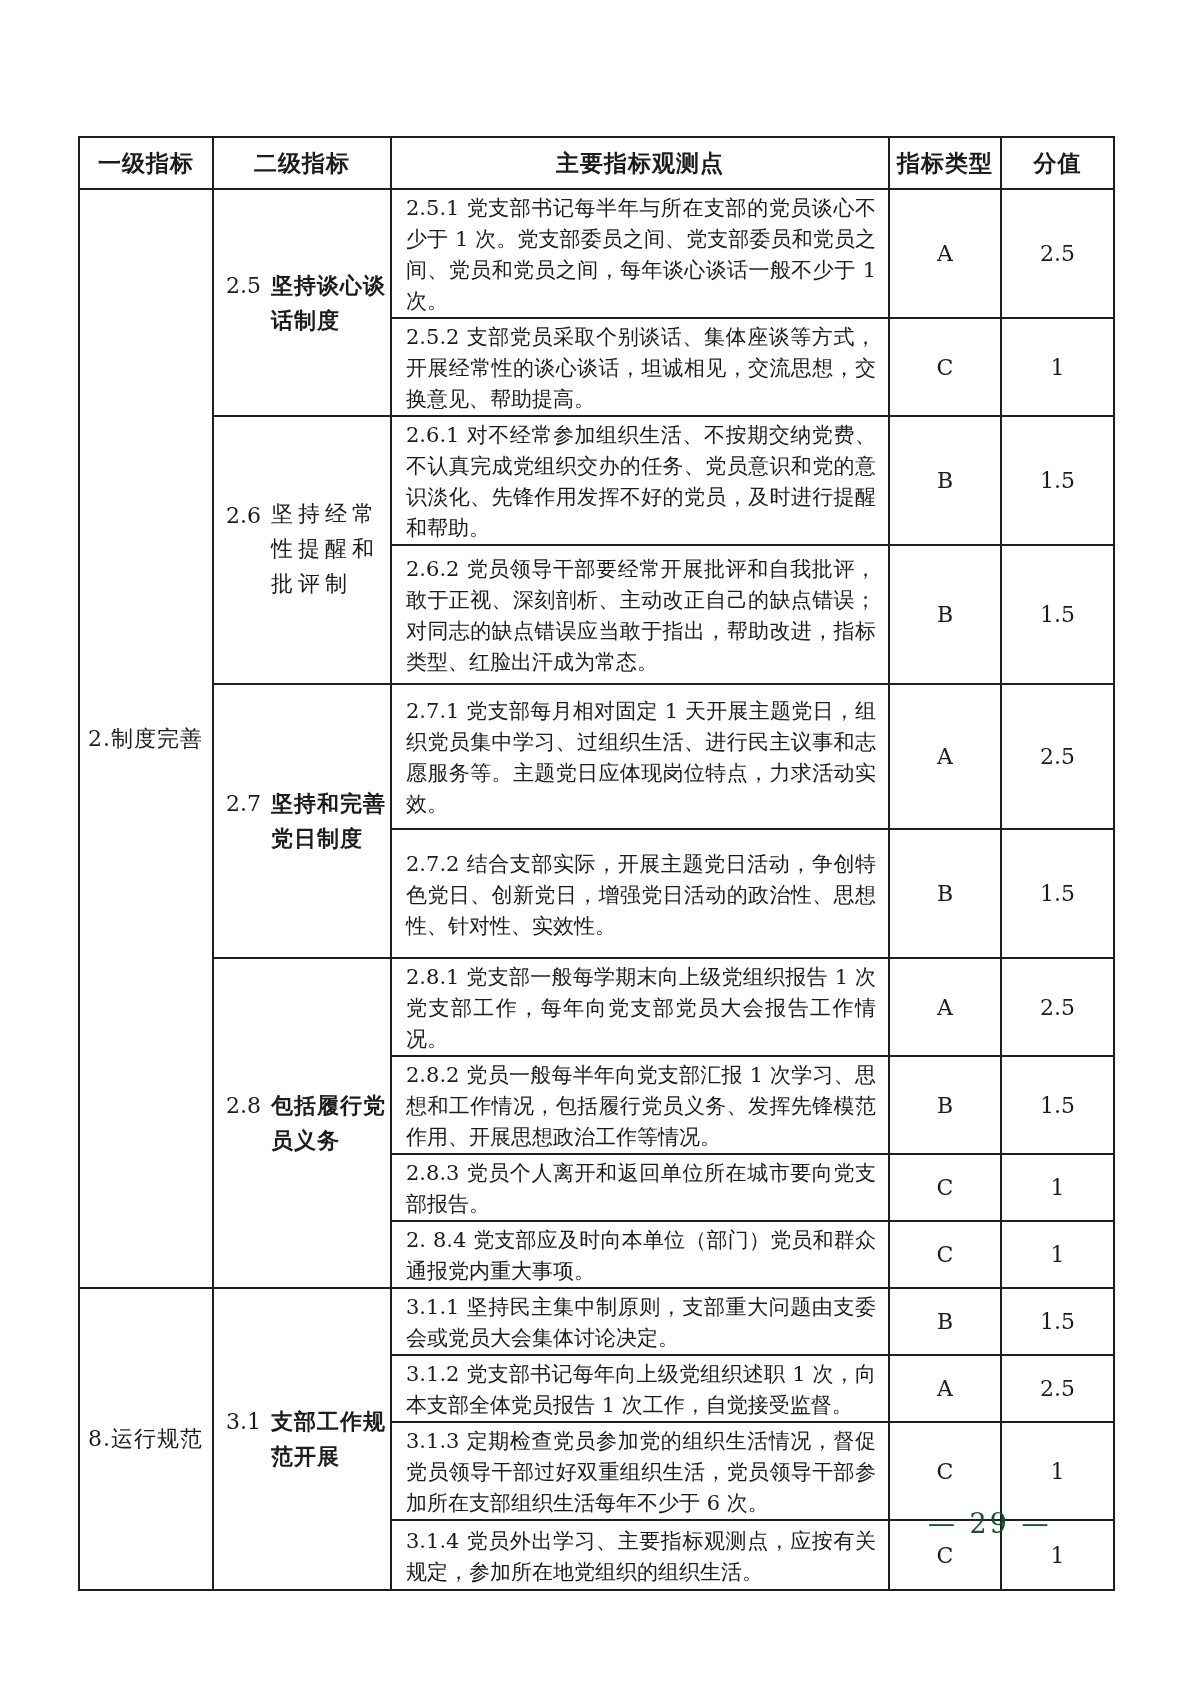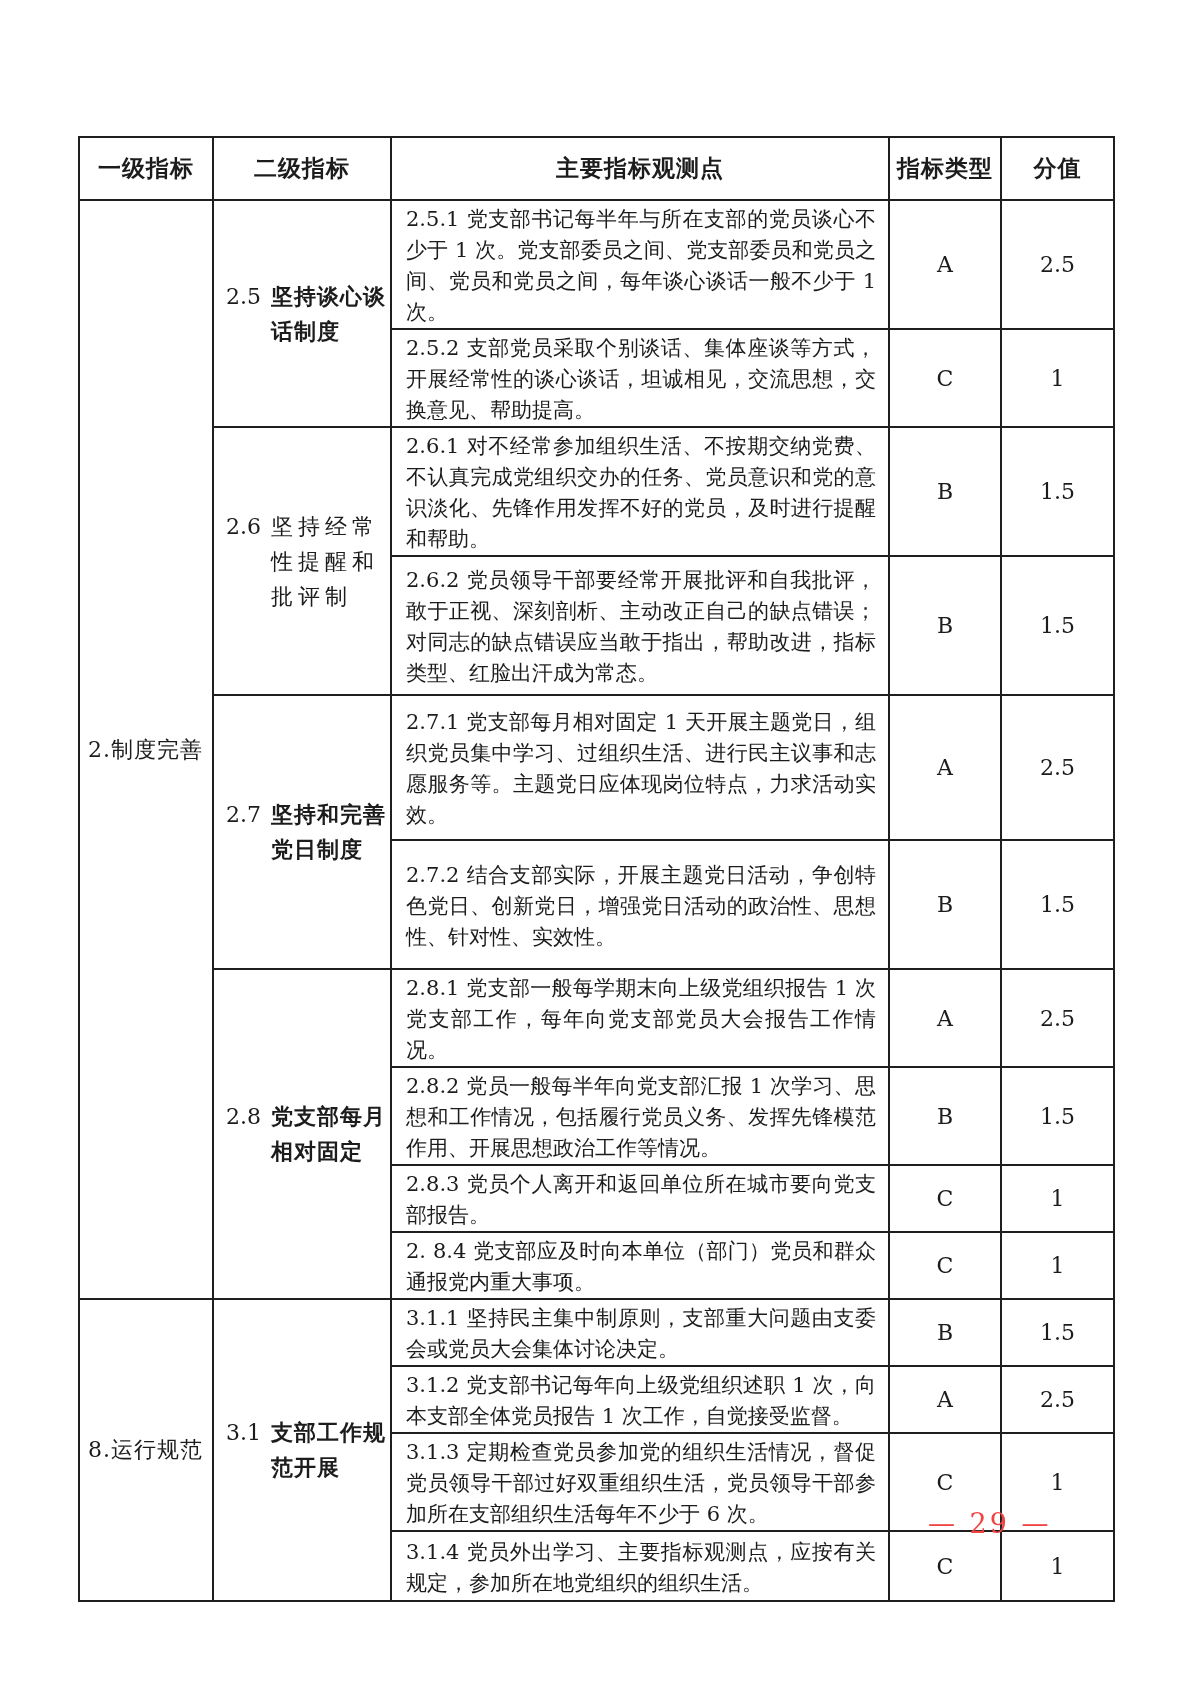--- a/index.html
+++ b/index.html
@@ -49,46 +49,46 @@
   }
   .l2wrap {
     display:flex;
     align-items:flex-start;
     padding-left:12px;
     font-size:22px;
     line-height:35px;
   }
   .l2num { flex:0 0 auto; margin-right:10px; }
   .lw5 { width:118px; letter-spacing:1px;font-weight:bold; }
-  .lw4 { width:116px; letter-spacing:5px; }
+  .lw4 { width:116px; letter-spacing:5px;font-family:Liberation Mono, monospace; }
 
   .footer {
     position:absolute;
     left:928px; top:1508px;
     font-size:27px;
     letter-spacing:3px;
-    color:#ef4444;
+    color:#14532d;
   }
 </style>
 </head>
 <body>
 
 <div class="sheet">
 
   <table class="indicator">
     <colgroup>
       <col style="width:134px">
         <col style="width:178px">
         <col style="width:498px">
         <col style="width:112px">
         <col style="width:113px">
     </colgroup>
 
     <tbody>
-        <tr style="height:63px">
+        <tr style="height:52px">
       <th>一级指标</th>
       <th>二级指标</th>
       <th>主要指标观测点</th>
       <th>指标类型</th>
       <th>分值</th>
     </tr>
 
     <tr style="height:97px">
       <td class="l1" rowspan="10">2.制度完善</td>
       <td rowspan="2">
@@ -138,21 +138,21 @@
     <tr style="height:129px">
       <td class="obs">2.7.2 结合支部实际，开展主题党日活动，争创特色党日、创新党日，增强党日活动的政治性、思想性、针对性、实效性。</td>
       <td class="typ">B</td>
       <td class="score">1.5</td>
     </tr>
 
     <tr style="height:75px">
       <td rowspan="4">
         <div class="l2wrap">
           <span class="l2num">2.8</span>
-          <span class="lw5">党支部每月相对固定</span>
+          <span class="lw5">包括履行党员义务</span>
         </div>
       </td>
       <td class="obs">2.8.1 党支部一般每学期末向上级党组织报告 1 次党支部工作，每年向党支部党员大会报告工作情况。</td>
       <td class="typ">A</td>
       <td class="score">2.5</td>
     </tr>
     <tr style="height:96px">
       <td class="obs">2.8.2 党员一般每半年向党支部汇报 1 次学习、思想和工作情况，包括履行党员义务、发挥先锋模范作用、开展思想政治工作等情况。</td>
       <td class="typ">B</td>
       <td class="score">1.5</td>

